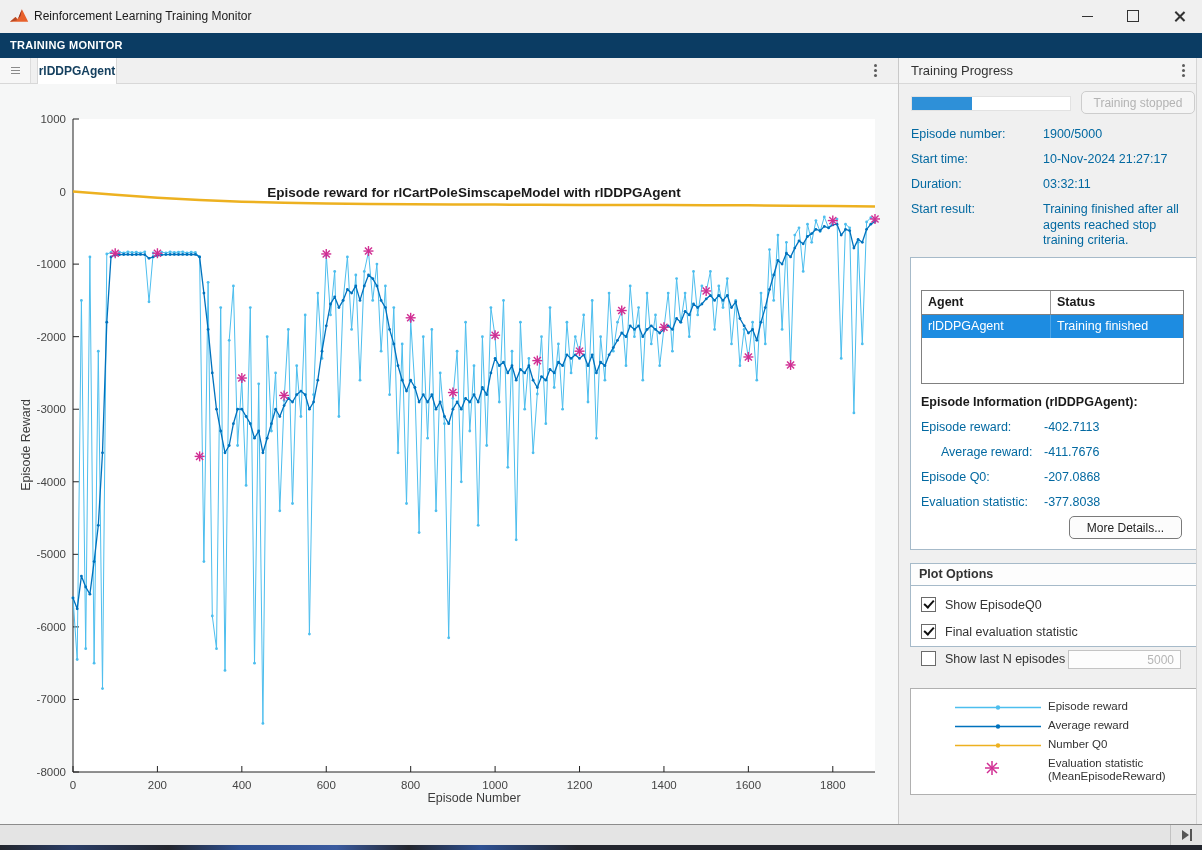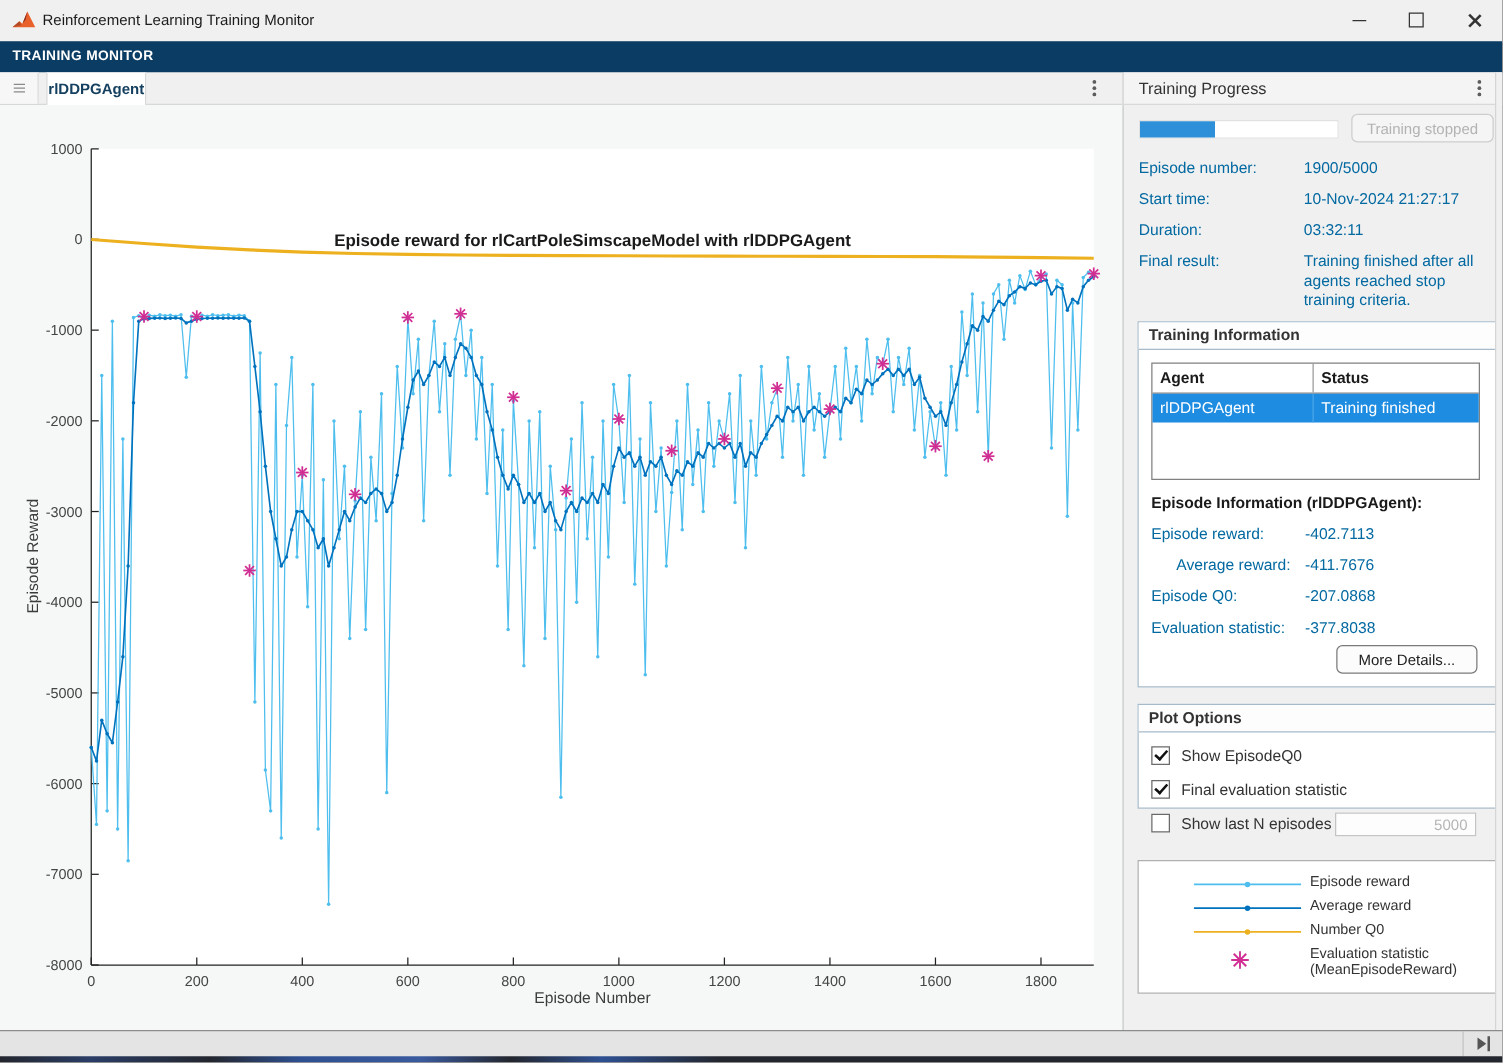--- a/index.html
+++ b/index.html
@@ -663,25 +663,24 @@
       <div class="progress-fill" style="width: 38%;"></div>
     </div>
     <button class="stop-btn" disabled="">Training stopped</button>
 
     <div class="fld fld-label" style="top:69px;">Episode number:</div>
     <div class="fld fld-value" style="top:69px;">1900/5000</div>
     <div class="fld fld-label" style="top:94px;">Start time:</div>
     <div class="fld fld-value" style="top:94px;">10-Nov-2024 21:27:17</div>
     <div class="fld fld-label" style="top:119px;">Duration:</div>
     <div class="fld fld-value" style="top:119px;">03:32:11</div>
-    <div class="fld fld-label" style="top:144px;">Final result:</div>
+    <div class="fld fld-label" style="top:144px;">Start result:</div>
     <div class="fld fld-value" style="top:144px;">Training finished after all agents reached stop training criteria.</div>
 
     <div class="panel panel-ti">
-      <div class="panel-header">Training Information</div>
       <div class="ti-table">
         <div class="ti-row ti-head">
           <div class="ti-cell">Agent</div>
           <div class="ti-cell">Status</div>
         </div>
         <div class="ti-row ti-selected">
           <div class="ti-cell">rlDDPGAgent</div>
           <div class="ti-cell">Training finished</div>
         </div>
         <div class="ti-filler"></div>

